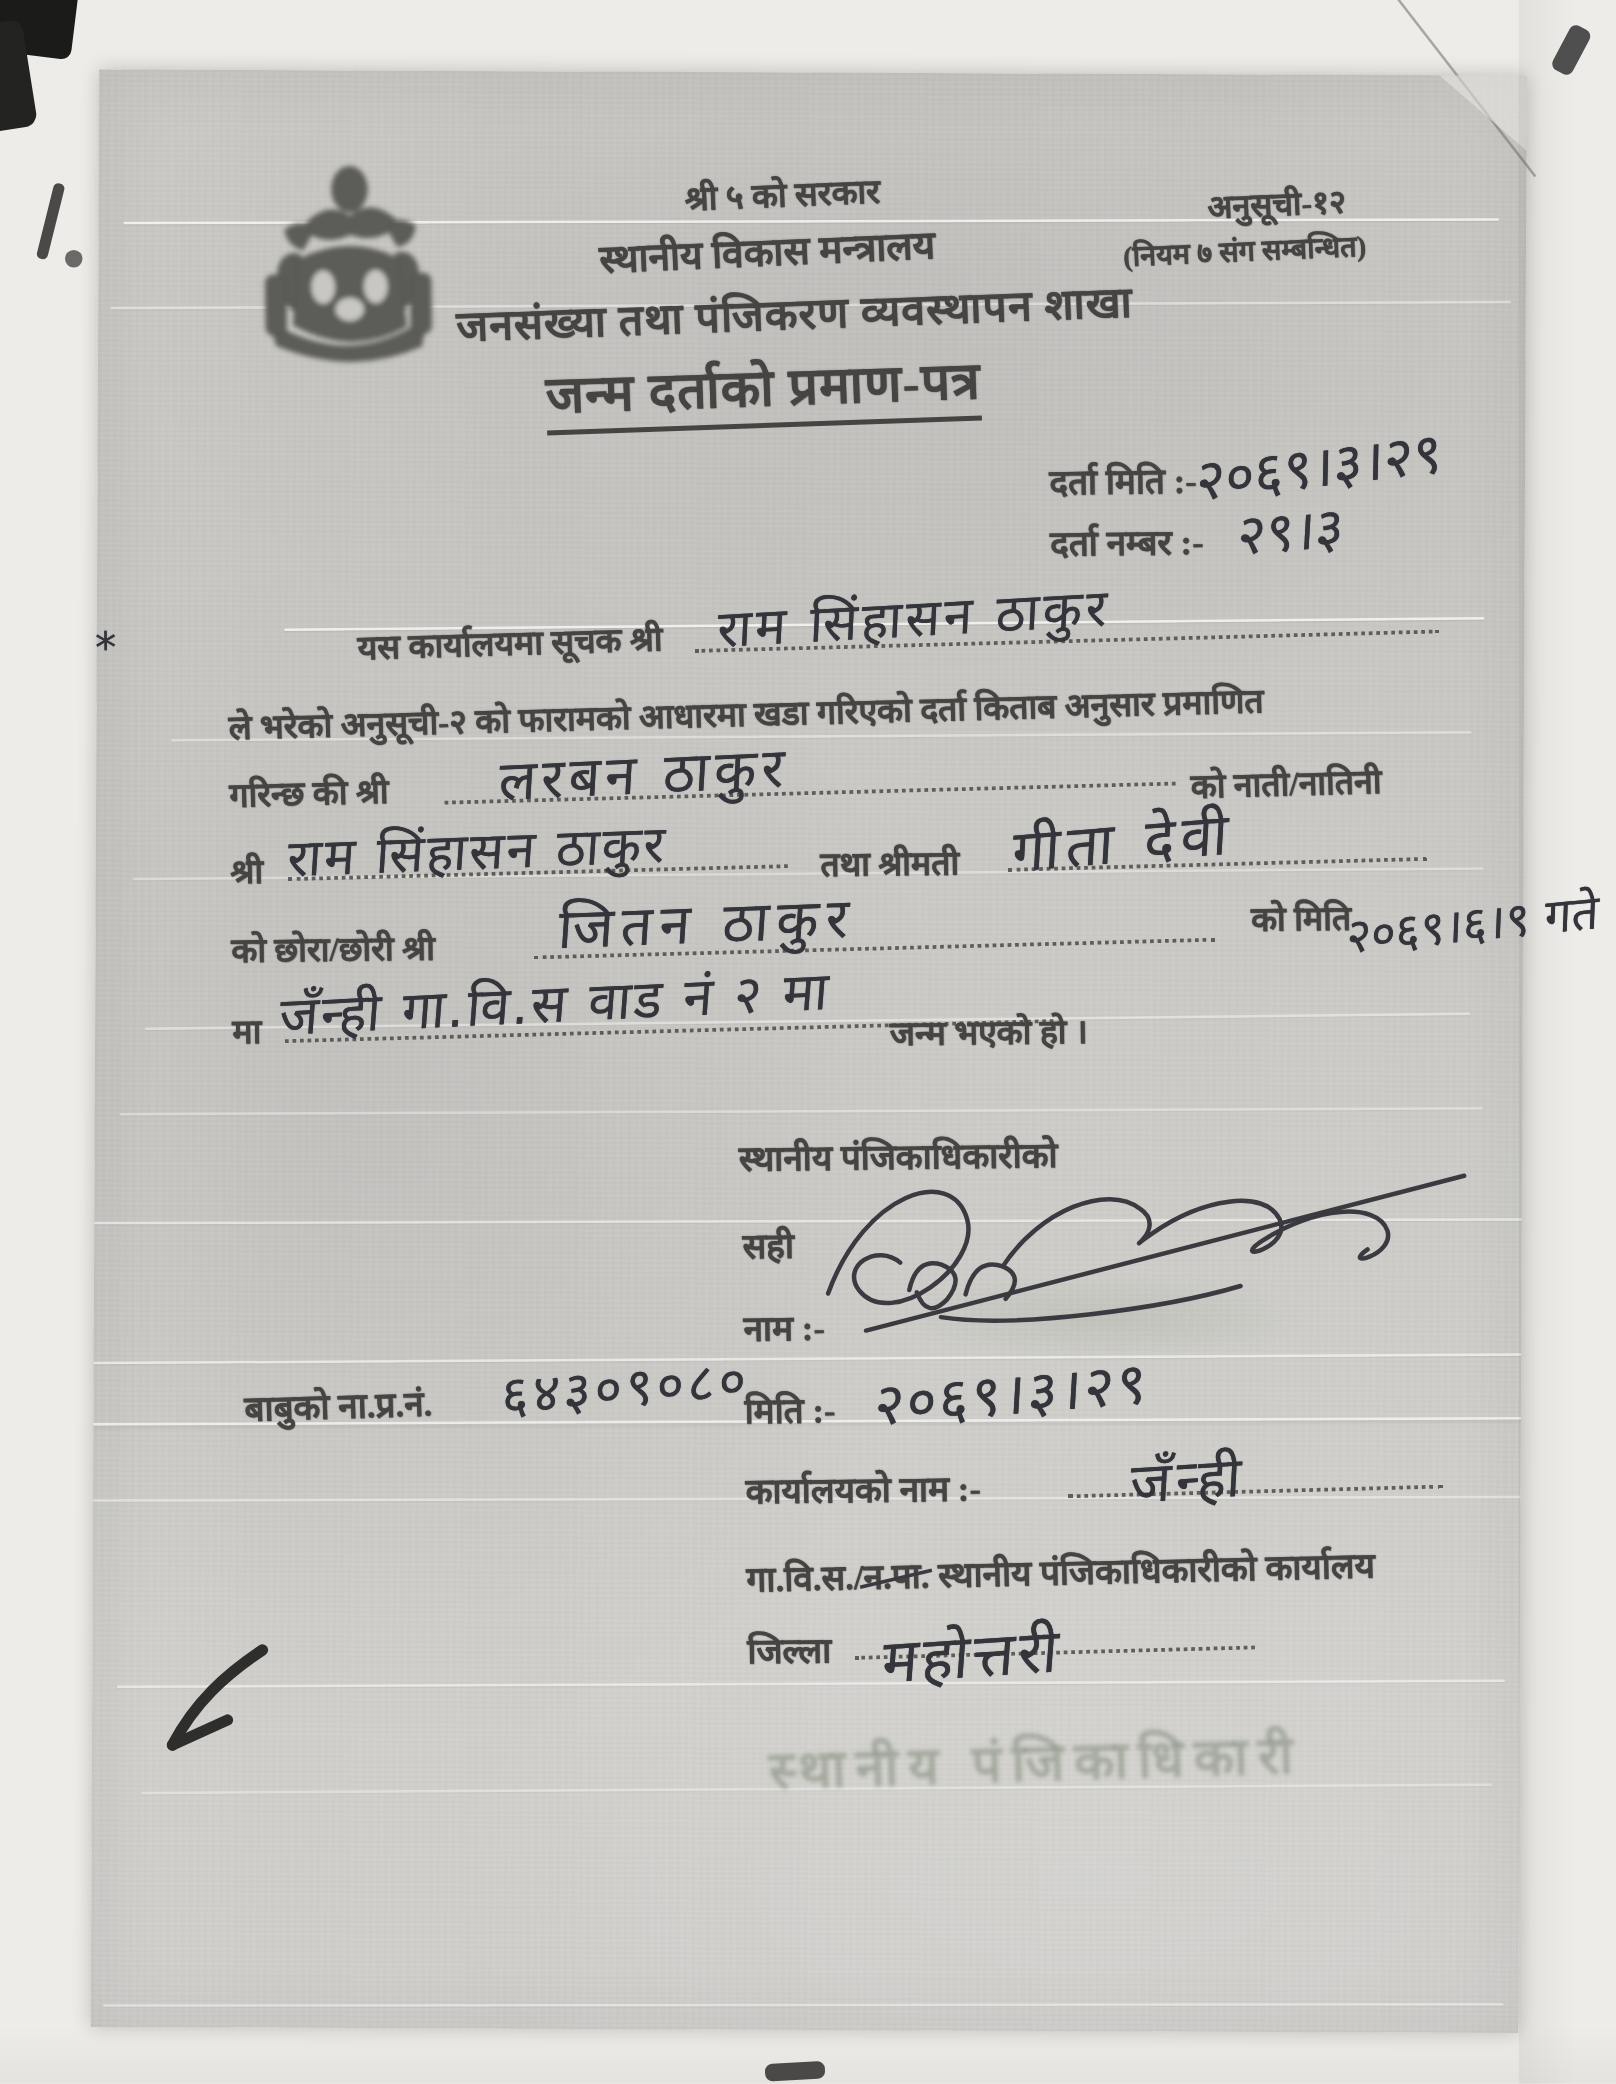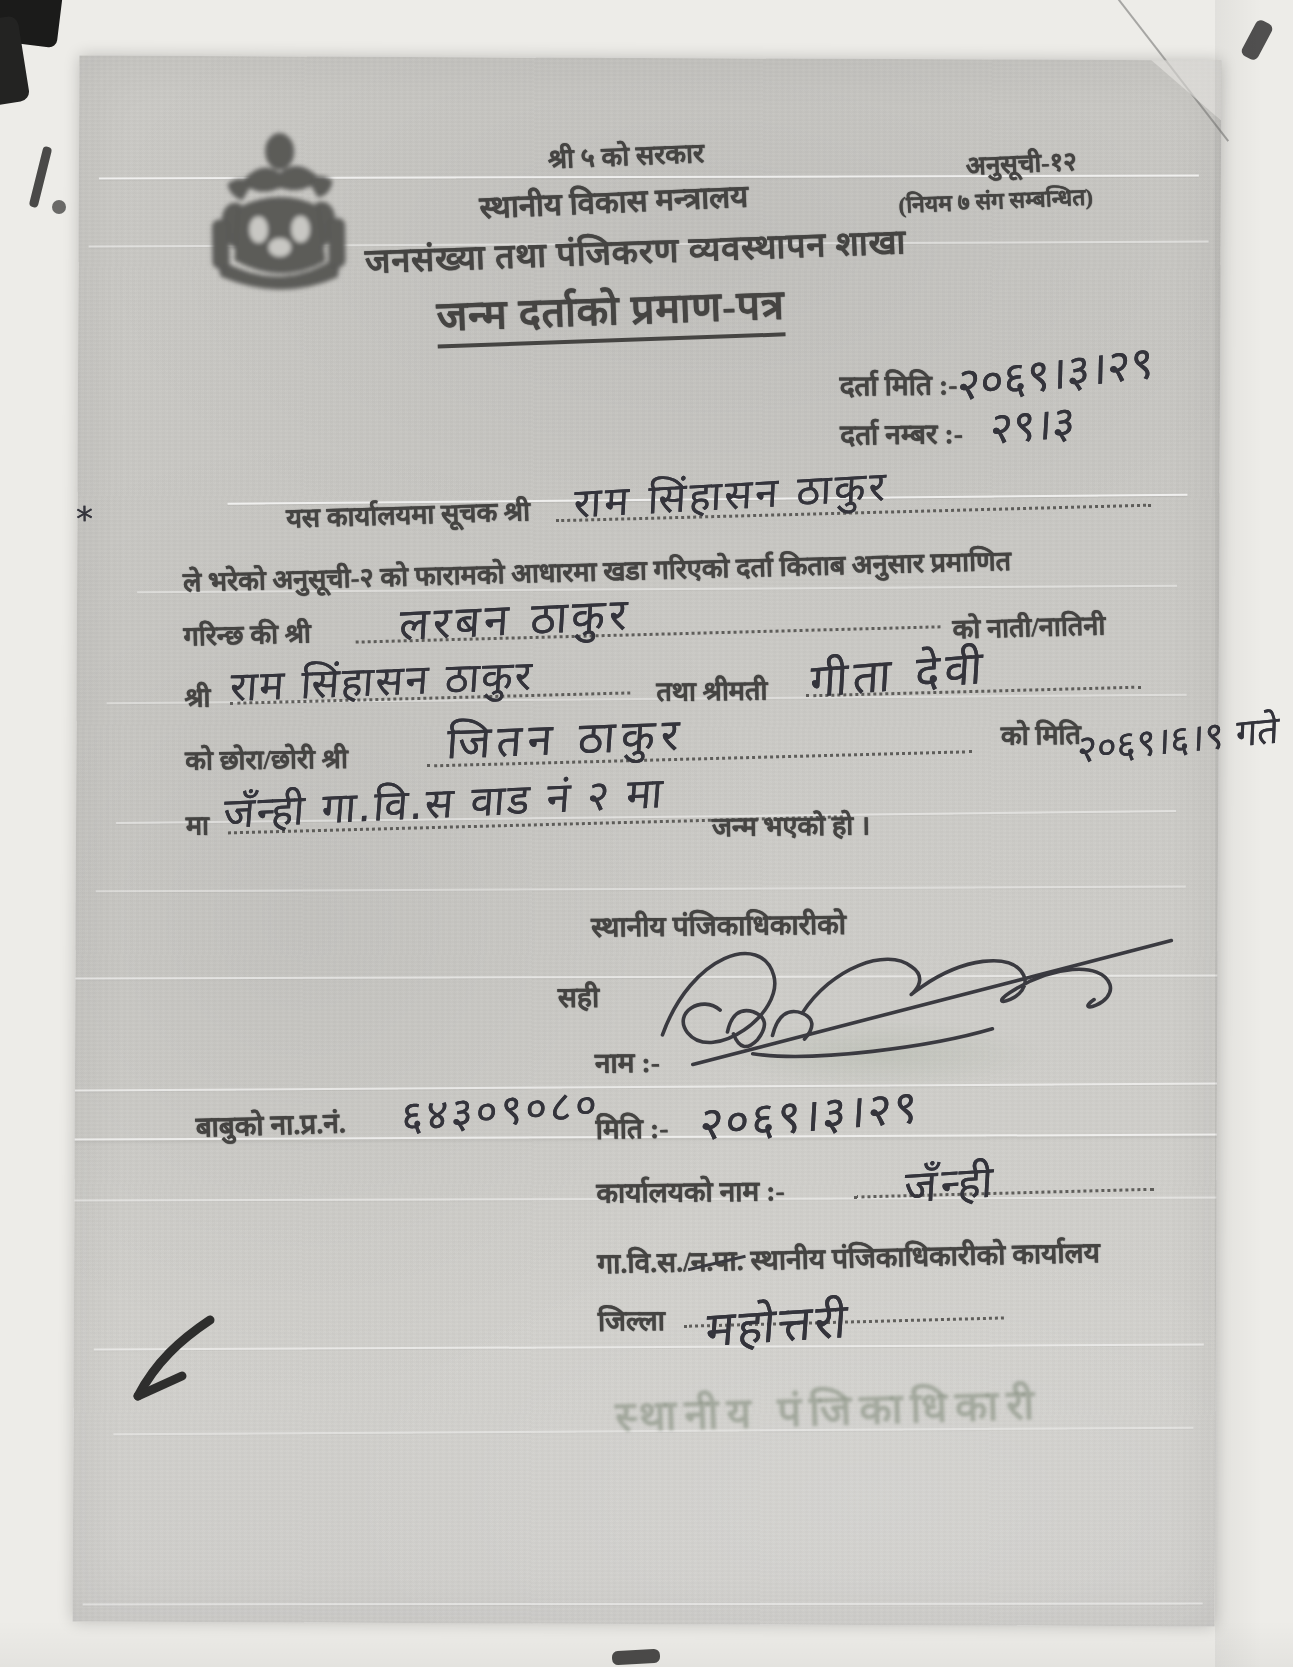--- a/index.html
+++ b/index.html
@@ -139,21 +139,21 @@
     <div class="printed" style="left:1002px;top:720px;font-size:27px;">को मिति</div>
     <div class="hw" style="left:1078px;top:718px;font-size:38px;transform:rotate(-5deg) skewX(-8deg);">२०६९।६।९ गते</div>
 
     <div class="printed" style="left:186px;top:800px;font-size:27px;">मा</div>
     <div class="dots" style="left:228px;top:822px;width:615px;transform:rotate(-0.8deg);"></div>
     <div class="hw" style="left:224px;top:770px;font-size:42px;transform:rotate(-2deg) skewX(-7deg);letter-spacing:2px;">जँन्ही गा.वि.स वाड नं २ मा</div>
     <div class="printed" style="left:712px;top:808px;font-size:27px;">जन्म भएको हो ।</div>
 
     <div class="printed" style="left:590px;top:906px;font-size:28px;">स्थानीय पंजिकाधिकारीको</div>
 
-    <div class="printed" style="left:556px;top:976px;font-size:28px;">सही</div>
+    <div class="printed" style="left:592px;top:976px;font-size:28px;">सही</div>
     <svg width="560" height="170" style="left:630px;top:915px;" viewBox="0 0 560 170">
       <g fill="none" stroke="#3a3a40" stroke-width="3.6" stroke-linecap="round">
         <path d="M30 120 C 60 40, 130 18, 142 62 C 152 100, 80 150, 55 118 C 40 98, 70 80, 88 96"></path>
         <path d="M95 118 q6 -26 26 -20 q20 8 4 28 q-16 16 -24 -6"></path>
         <path d="M140 122 q8 -30 30 -22 q18 8 2 26"></path>
         <path d="M170 100 C 200 55, 255 35, 280 55 C 305 72, 260 95, 290 75 C 330 48, 380 40, 392 65 C 402 88, 350 100, 378 82 C 420 55, 470 52, 478 75 C 484 95, 440 105, 462 90"></path>
         <path d="M60 150 L 540 32"></path>
         <path d="M120 140 C 180 150, 300 135, 360 118"></path>
       </g>
     </svg>

